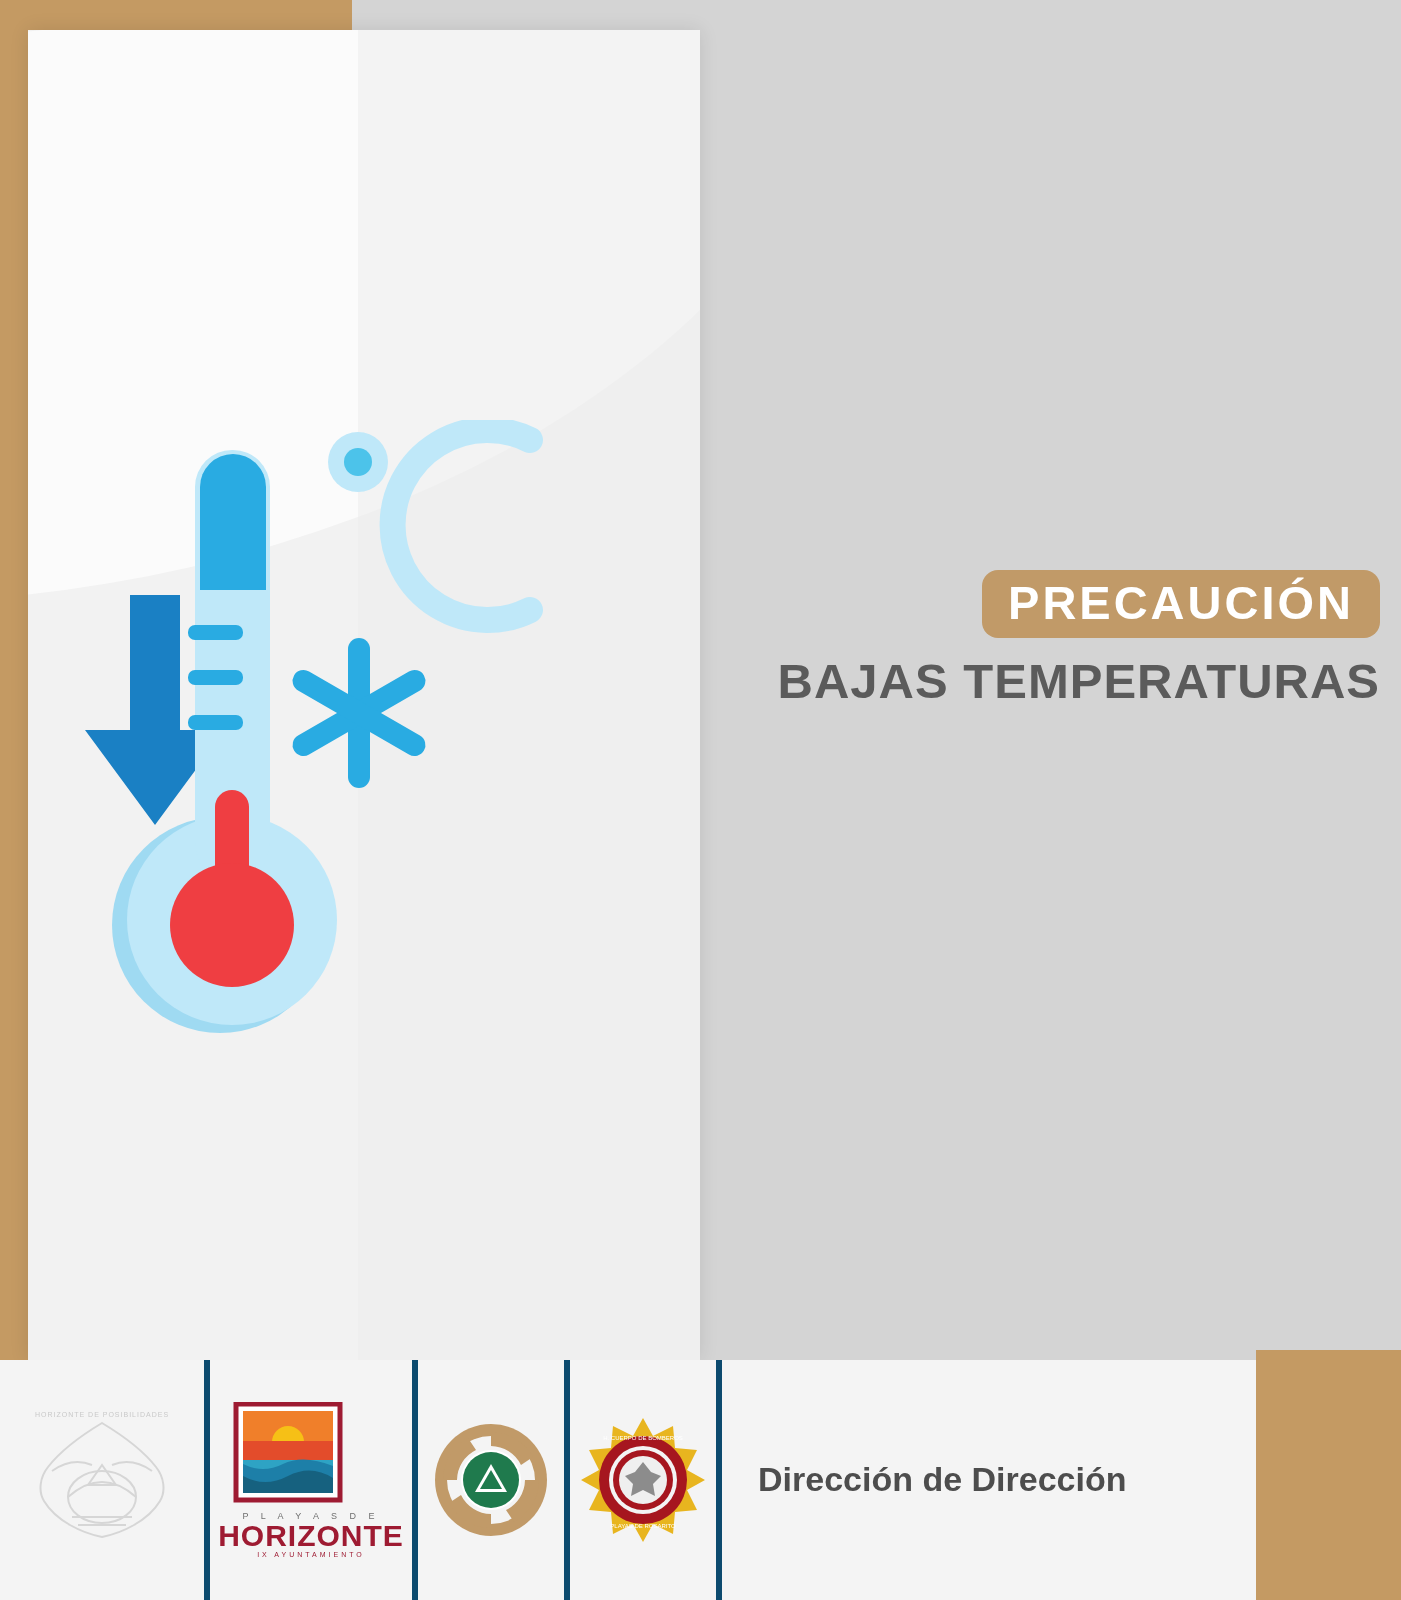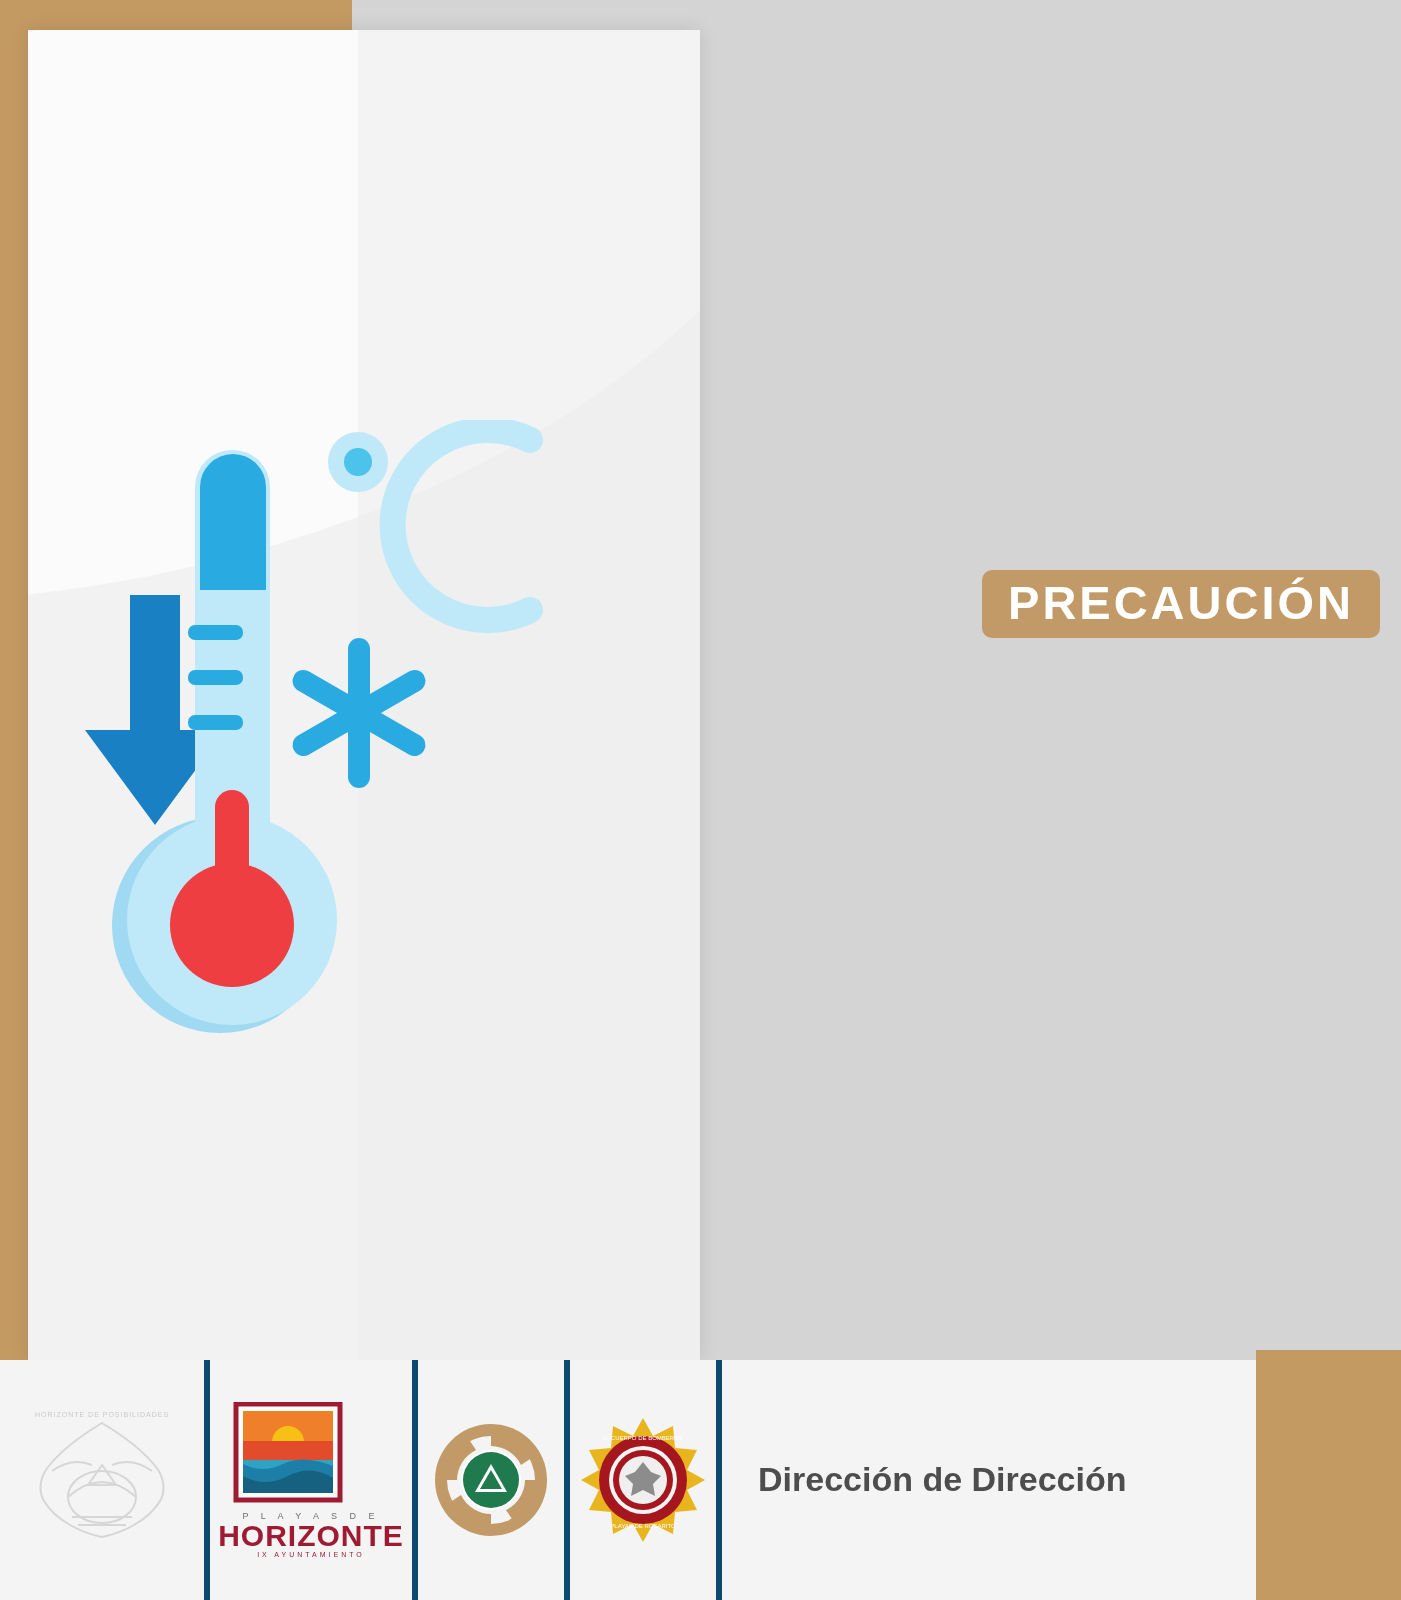--- a/index.html
+++ b/index.html
@@ -107,21 +107,21 @@
     text-align: right;
   }
   .precaucion-badge {
     display: inline-block;
     background: #c19a68;
     color: #ffffff;
     font-size: 47px;
     font-weight: bold;
     letter-spacing: 3px;
     padding: 9px 26px 12px 26px;
-    border-radius: 10px;
+    border-radius: 16px;
     line-height: 1;
   }
   .subhead {
     margin-top: 18px;
     color: #5b5b5b;
     font-size: 49px;
     font-weight: bold;
     letter-spacing: 1px;
     line-height: 1.05;
   }
@@ -228,20 +228,21 @@
       <g>
         <circle cx="298" cy="42" r="30" fill="#bfe8f9"></circle>
         <circle cx="298" cy="42" r="14" fill="#4cc3ea"></circle>
         <path d="M470 20 a95 95 0 1 0 0 170" fill="none" stroke="#bfe8f9" stroke-width="26" stroke-linecap="round"></path>
       </g>
     </svg>
   </div>
 
   <div class="headline-block">
     <div class="precaucion-badge">PRECAUCIÓN</div>
+    <div class="subhead">BAJAS TEMPERATURAS</div>
   </div>
 
   <div class="footer">
 
     <div class="logo-cell c1">
       <svg width="180" height="150" viewBox="0 0 180 150" xmlns="http://www.w3.org/2000/svg">
         <g fill="none" stroke="#d6d6d6" stroke-width="2">
           <path d="M90 18 C70 30 50 44 36 62 C28 72 26 86 32 96 C44 116 70 128 90 132 C110 128 136 116 148 96 C154 86 152 72 144 62 C130 44 110 30 90 18 Z"></path>
           <ellipse cx="90" cy="92" rx="34" ry="26"></ellipse>
           <path d="M56 92 q34 -30 68 0"></path>

